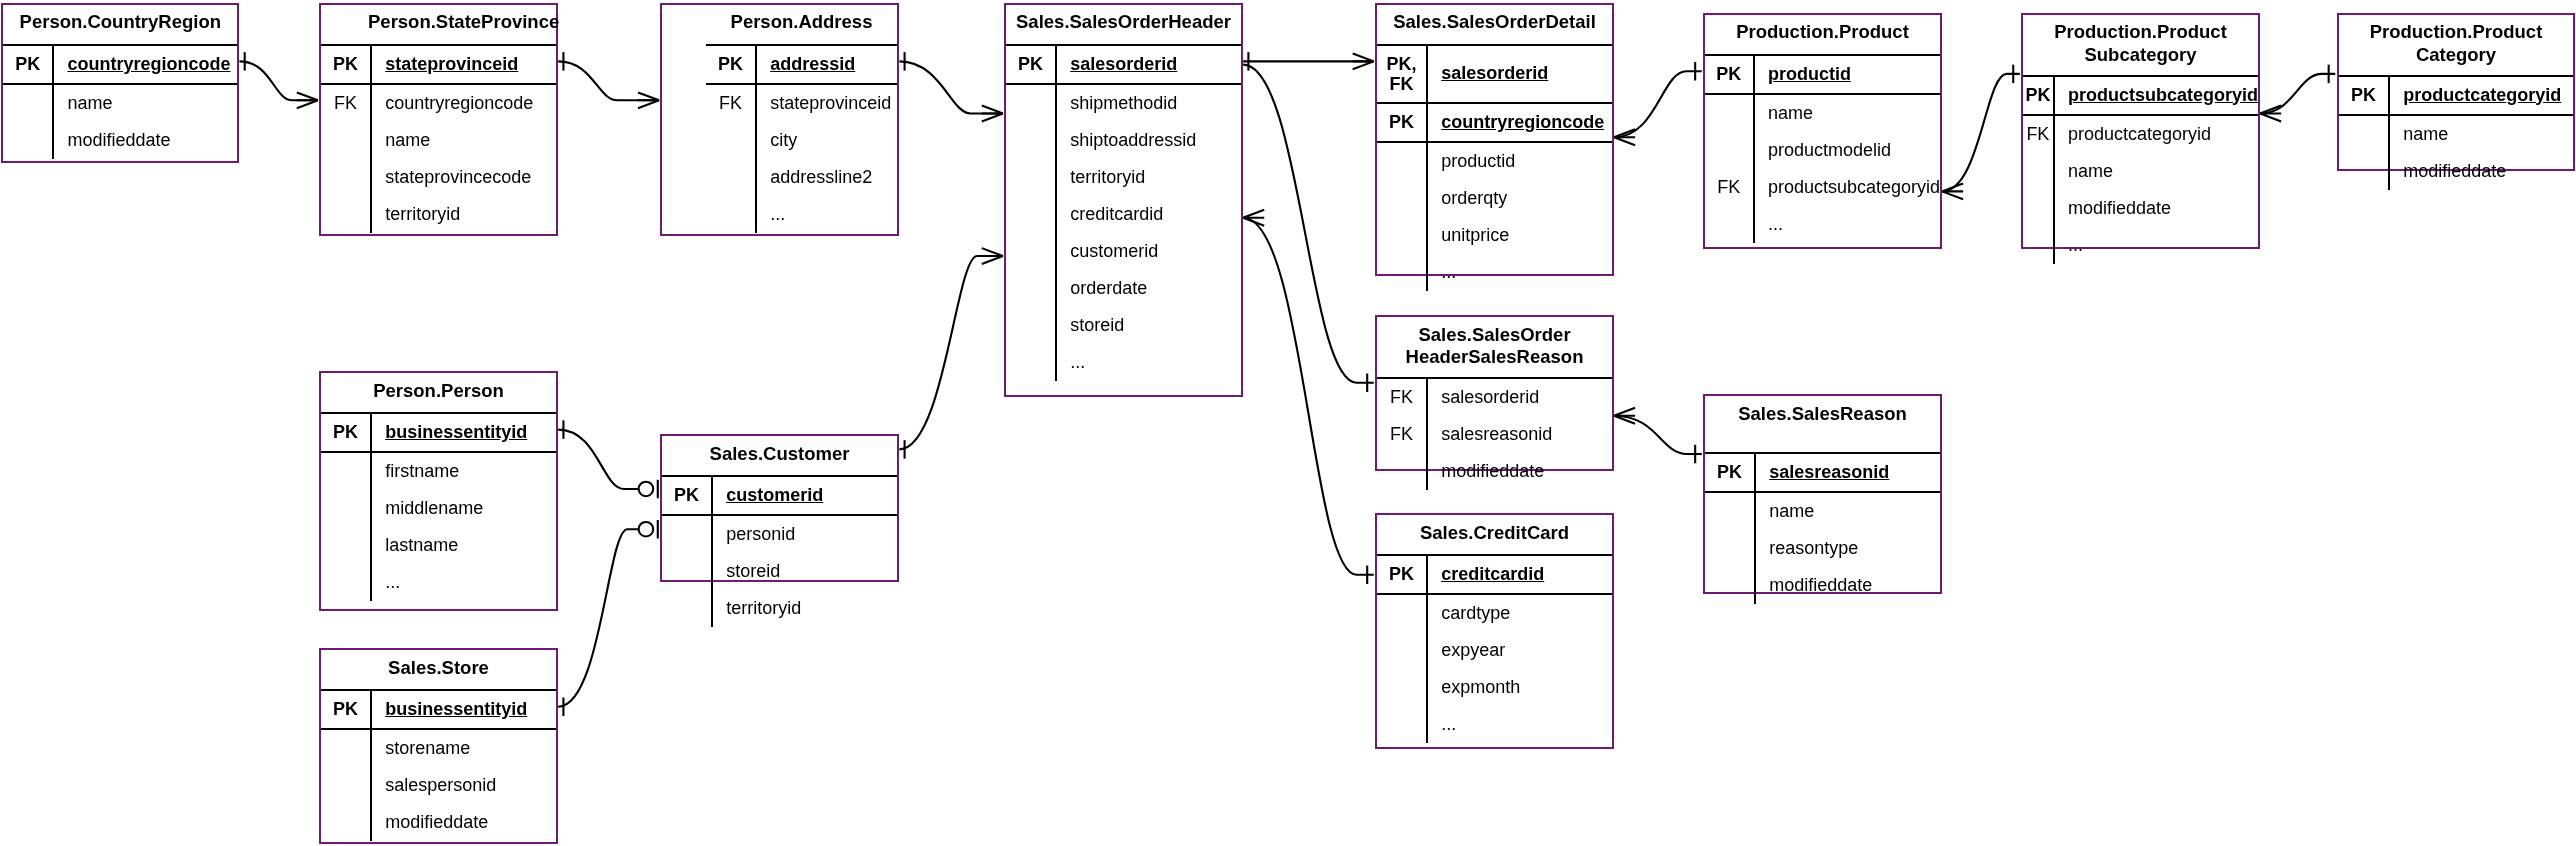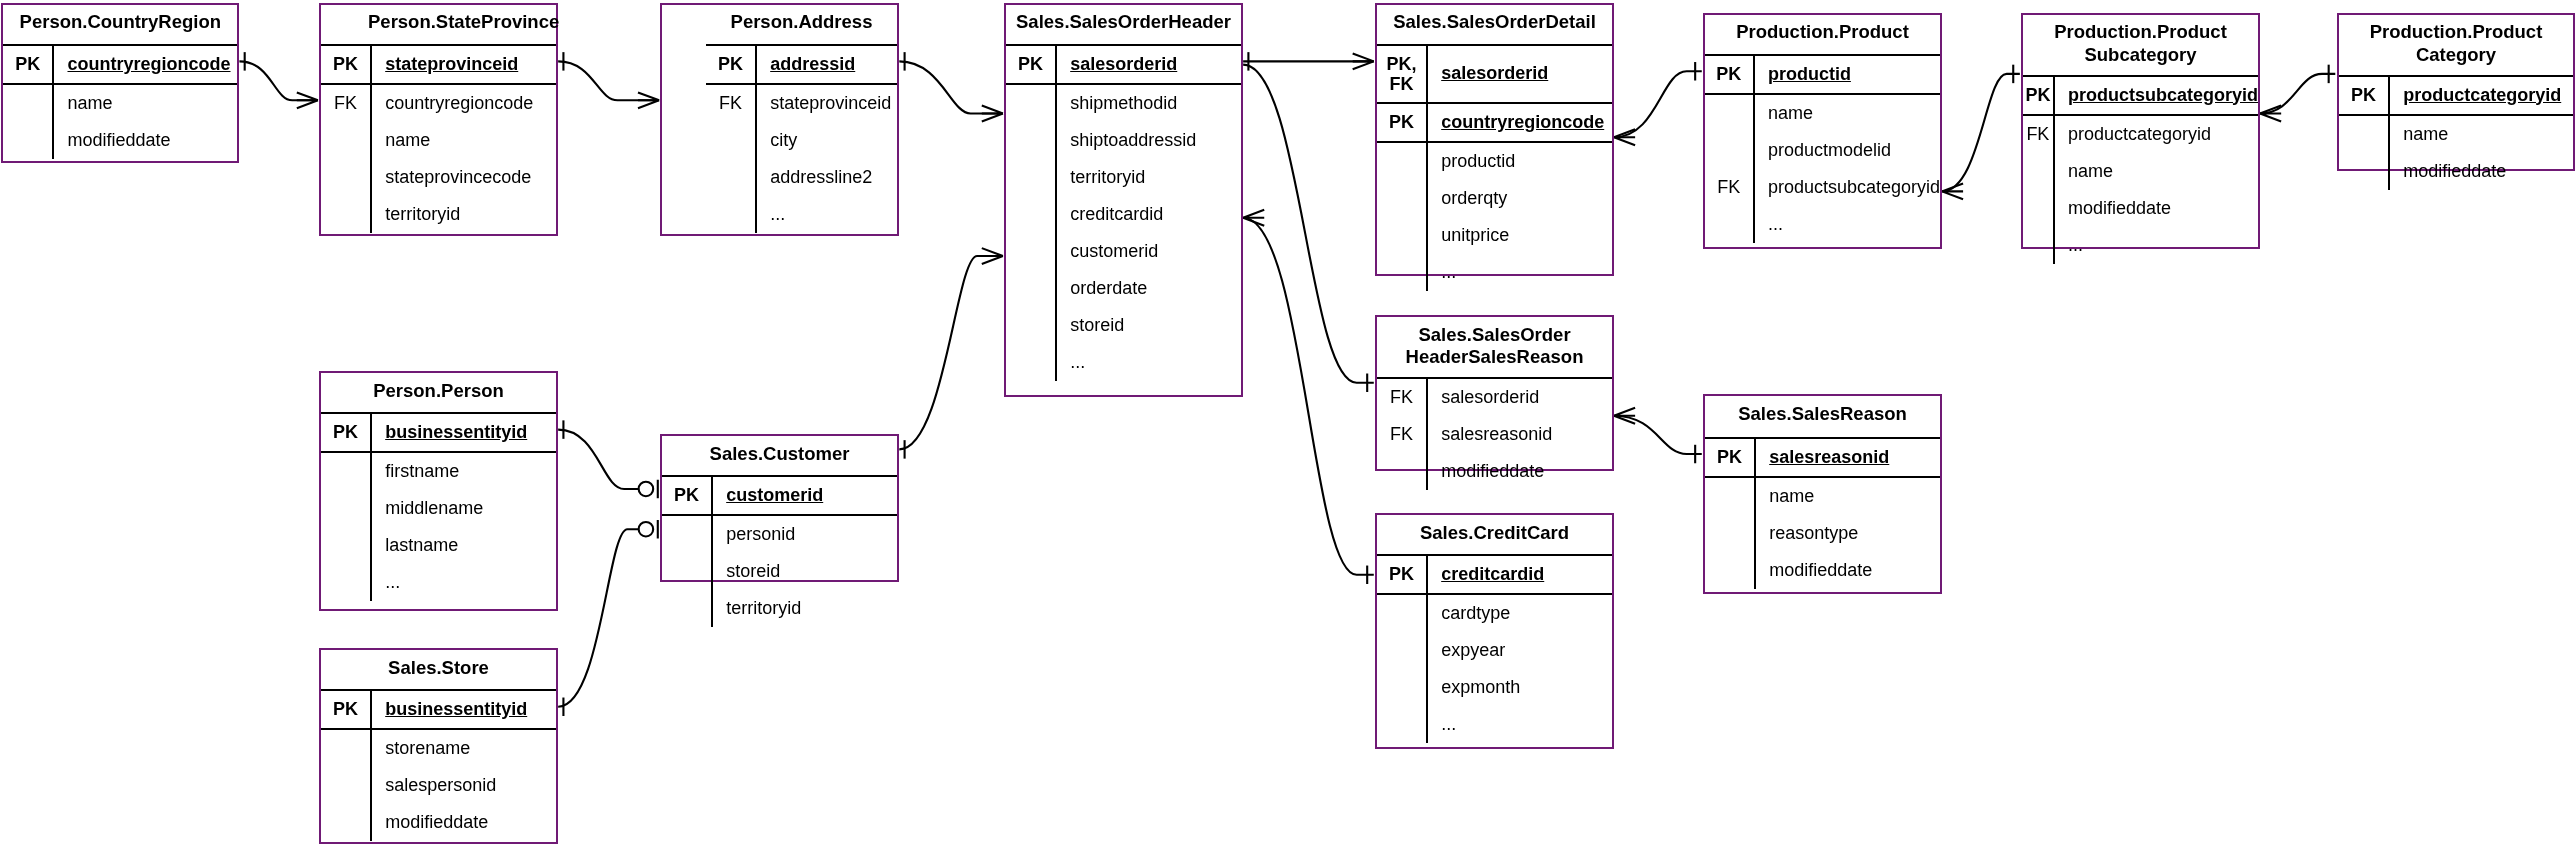--- a/index.html
+++ b/index.html
@@ -453,21 +453,21 @@
           <div class="attr-key">FK</div>
           <div class="attr-name">salesreasonid</div>
         </div>
         <div class="attr-row">
           <div class="attr-key"></div>
           <div class="attr-name">modifieddate</div>
         </div>
       </div>
     </div>
     <div class="entity" style="left: 1703px; top: 394px; width: 239px; height: 200px;">
-      <div class="ent-title" style="height: 43px;">Sales.SalesReason</div>
+      <div class="ent-title" style="height: 58px;">Sales.SalesReason</div>
       <div class="ent-body">
         <div class="attr-row is-pk">
           <div class="attr-key pk-sep">PK</div>
           <div class="attr-name pk-sep">salesreasonid</div>
         </div>
         <div class="attr-row">
           <div class="attr-key"></div>
           <div class="attr-name">name</div>
         </div>
         <div class="attr-row">

